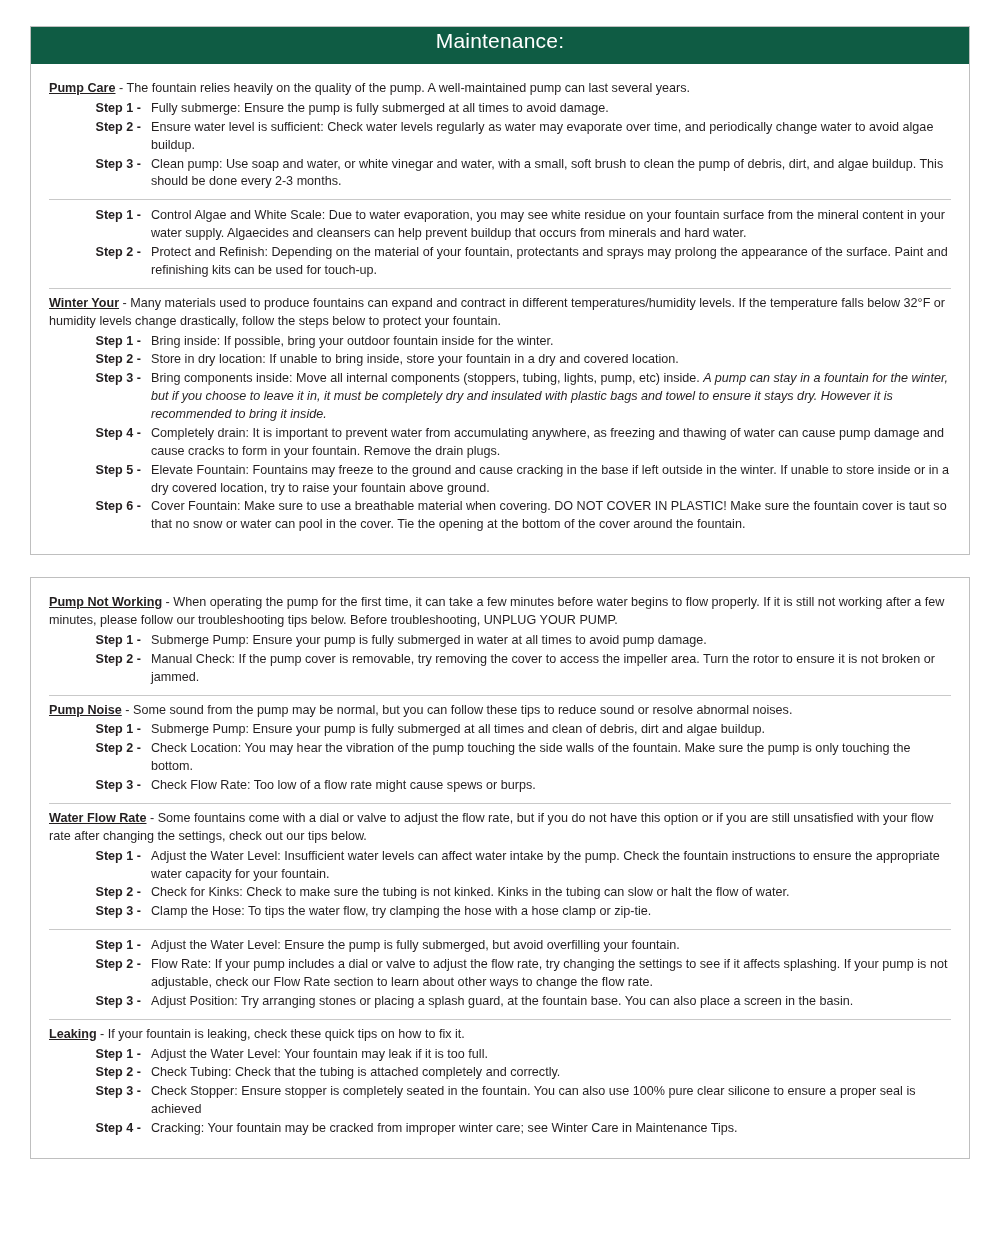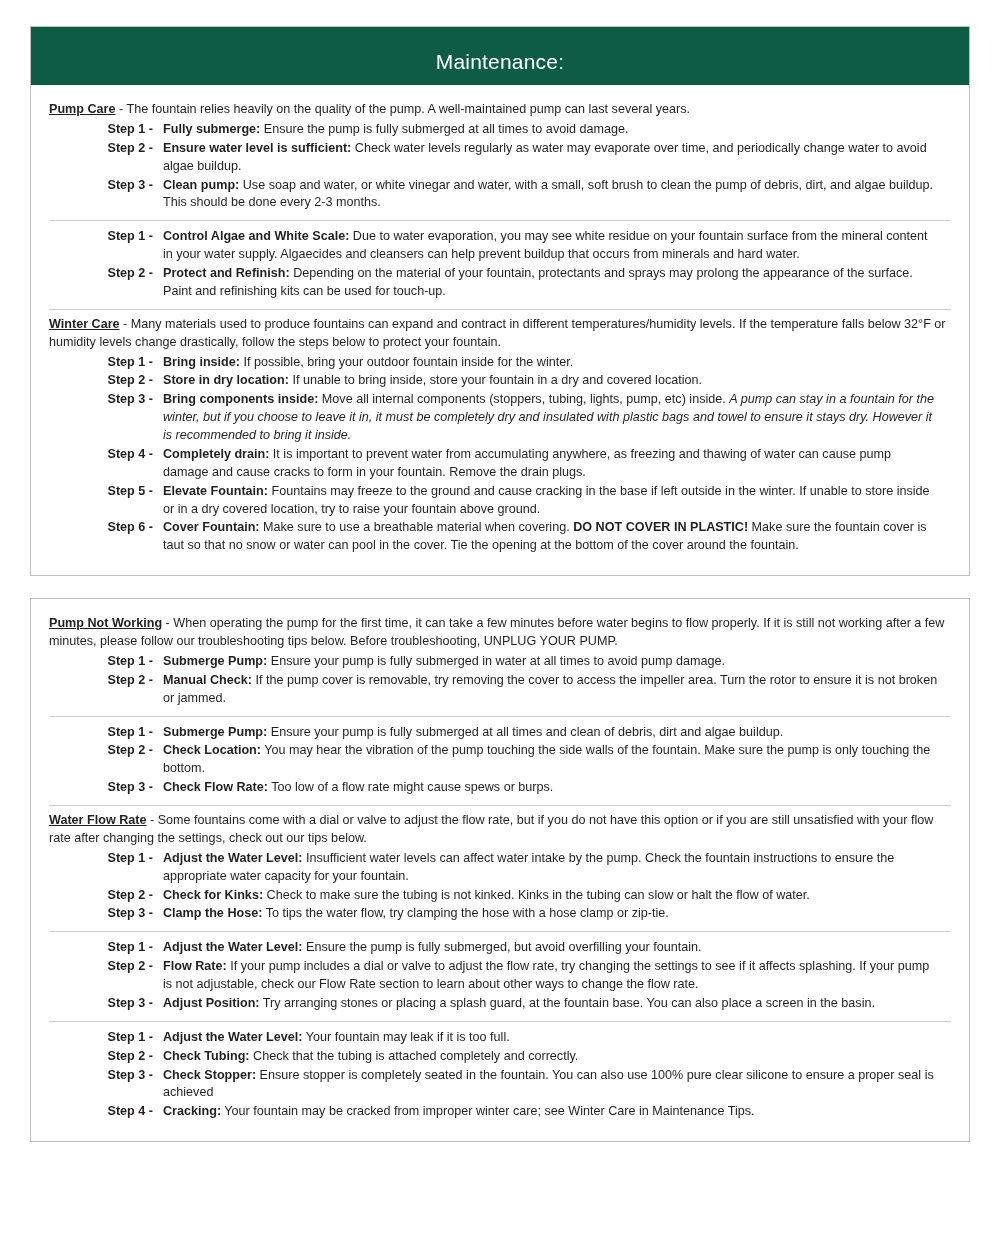--- a/index.html
+++ b/index.html
@@ -27,21 +27,21 @@
     border: 1px solid #bfbfbf;
     background: #ffffff;
     box-sizing: border-box;
   }
   .panel-header {
     background: #0f5c44;
     color: #ffffff;
     text-align: center;
     font-size: 21px;
     letter-spacing: 0.2px;
-    padding: 23px 0 11px 0;
+    padding: 2px 0 11px 0;
     font-weight: 400;
   }
   .panel-body {
     padding: 10px 18px 12px 18px;
   }
   .section {
     padding: 6px 0 7px 0;
   }
   .section + .section {
     border-top: 1px solid #c9c9c9;
@@ -58,36 +58,36 @@
   }
   .steps {
     margin: 0;
     padding: 0;
     list-style: none;
   }
   .step {
     display: flex;
     font-size: 12.6px;
     line-height: 1.42;
-    margin: 1px 12px;
+    margin: 1px 0;
   }
   .step-label {
     flex: 0 0 auto;
     width: 60px;
     text-align: right;
     font-weight: bold;
     padding-right: 6px;
     white-space: nowrap;
   }
   .step-text {
     flex: 1 1 auto;
     padding-left: 4px;
   }
   .step-text .b {
-    font-weight: bold;
+    font-weight: normal;
   }
   .step-text .i {
     font-style: italic;
   }
   .indent-steps {
     padding-left: 32px;
   }
 </style>
 </head>
 <body>
@@ -125,21 +125,21 @@
           </li>
           <li class="step">
             <span class="step-label">Step 2 -</span>
             <span class="step-text"><span class="b">Protect and Refinish:</span><span> Depending on the material of your fountain, protectants and sprays may prolong the appearance of the surface. Paint and refinishing kits can be used for touch-up.</span></span>
           </li>
         </ul>
       </div>
 
       <div class="section">
         <p class="sec-intro">
-          <span class="sec-title">Winter Care</span><span> - </span><span>Many materials used to produce fountains can expand and contract in different temperatures/humidity levels. If the temperature falls below 32°F or humidity levels change drastically, follow the steps below to protect your fountain.</span>
+          <span class="sec-title">Winter Your</span><span> - </span><span>Many materials used to produce fountains can expand and contract in different temperatures/humidity levels. If the temperature falls below 32°F or humidity levels change drastically, follow the steps below to protect your fountain.</span>
         </p>
         <ul class="steps indent-steps">
           <li class="step">
             <span class="step-label">Step 1 -</span>
             <span class="step-text"><span class="b">Bring inside:</span><span> If possible, bring your outdoor fountain inside for the winter.</span></span>
           </li>
           <li class="step">
             <span class="step-label">Step 2 -</span>
             <span class="step-text"><span class="b">Store in dry location:</span><span> If unable to bring inside, store your fountain in a dry and covered location.</span></span>
           </li>
@@ -178,20 +178,23 @@
             <span class="step-text"><span class="b">Submerge Pump:</span><span> Ensure your pump is fully submerged in water at all times to avoid pump damage.</span></span>
           </li>
           <li class="step">
             <span class="step-label">Step 2 -</span>
             <span class="step-text"><span class="b">Manual Check:</span><span> If the pump cover is removable, try removing the cover to access the impeller area. Turn the rotor to ensure it is not broken or jammed.</span></span>
           </li>
         </ul>
       </div>
 
       <div class="section">
+        <p class="sec-intro">
+          <span class="sec-title">Pump Noise</span><span> - </span><span>Some sound from the pump may be normal, but you can follow these tips to reduce sound or resolve abnormal noises.</span>
+        </p>
         <ul class="steps indent-steps">
           <li class="step">
             <span class="step-label">Step 1 -</span>
             <span class="step-text"><span class="b">Submerge Pump:</span><span> Ensure your pump is fully submerged at all times and clean of debris, dirt and algae buildup.</span></span>
           </li>
           <li class="step">
             <span class="step-label">Step 2 -</span>
             <span class="step-text"><span class="b">Check Location:</span><span> You may hear the vibration of the pump touching the side walls of the fountain. Make sure the pump is only touching the bottom.</span></span>
           </li>
           <li class="step">
@@ -232,20 +235,23 @@
             <span class="step-text"><span class="b">Flow Rate:</span><span> If your pump includes a dial or valve to adjust the flow rate, try changing the settings to see if it affects splashing. If your pump is not adjustable, check our Flow Rate section to learn about other ways to change the flow rate.</span></span>
           </li>
           <li class="step">
             <span class="step-label">Step 3 -</span>
             <span class="step-text"><span class="b">Adjust Position:</span><span> Try arranging stones or placing a splash guard, at the fountain base. You can also place a screen in the basin.</span></span>
           </li>
         </ul>
       </div>
 
       <div class="section">
+        <p class="sec-intro">
+          <span class="sec-title">Leaking</span><span> - </span><span>If your fountain is leaking, check these quick tips on how to fix it.</span>
+        </p>
         <ul class="steps indent-steps">
           <li class="step">
             <span class="step-label">Step 1 -</span>
             <span class="step-text"><span class="b">Adjust the Water Level:</span><span> Your fountain may leak if it is too full.</span></span>
           </li>
           <li class="step">
             <span class="step-label">Step 2 -</span>
             <span class="step-text"><span class="b">Check Tubing:</span><span> Check that the tubing is attached completely and correctly.</span></span>
           </li>
           <li class="step">

